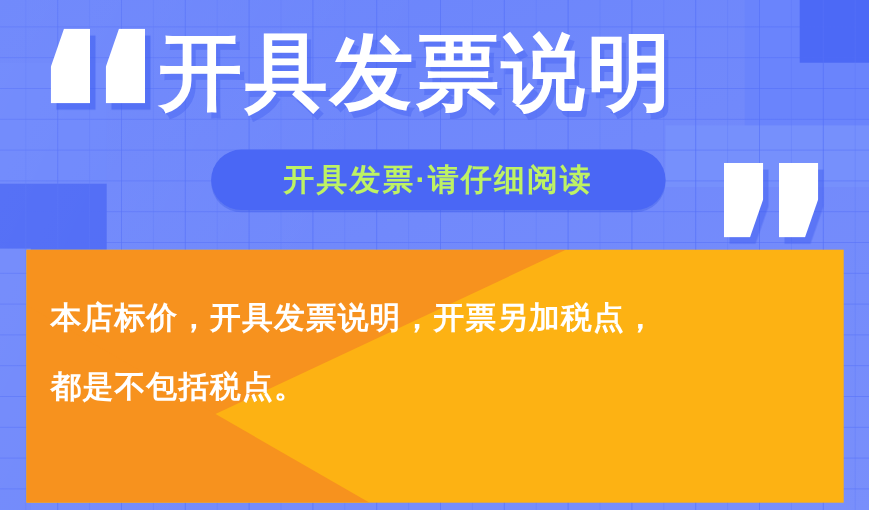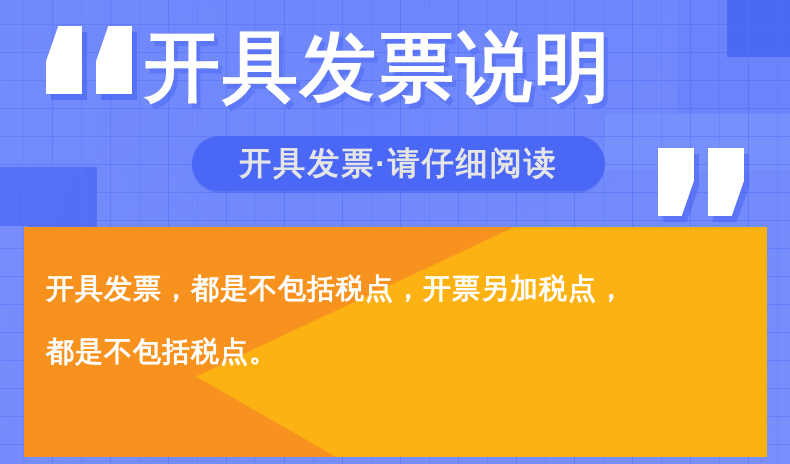--- a/index.html
+++ b/index.html
@@ -116,23 +116,23 @@
     width: 413px;
     height: 55px;
     border-radius: 28px;
     background: #4a67f5;
     display: flex;
     align-items: center;
     justify-content: center;
     box-shadow: 0 2px 0 rgba(55,85,230,0.35);
   }
   .pill-label {
-    font-size: 32px;
+    font-size: 28px;
     font-weight: bold;
-    color: #e5e5e5;
+    color: #bef264;
     letter-spacing: 2px;
     white-space: nowrap;
   }
 
   
   .panel {
     position: absolute;
     left: 24px;
     top: 227px;
     width: 743px;
@@ -198,18 +198,18 @@
 
   <div class="quote-close">
     <span class="qm q1"></span>
     <span class="qm q2"></span>
   </div>
 
   <div class="panel">
     <div class="panel-diag"></div>
     <div class="panel-diag2"></div>
     <div class="panel-body">
-      <div class="panel-line">开具发票，都是不包括税点，开票另加税点，</div>
+      <div class="panel-line">本店标价，开具发票说明，开票另加税点，</div>
       <div class="panel-line">都是不包括税点。</div>
     </div>
   </div>
 
 </div>
 
 </body></html>

